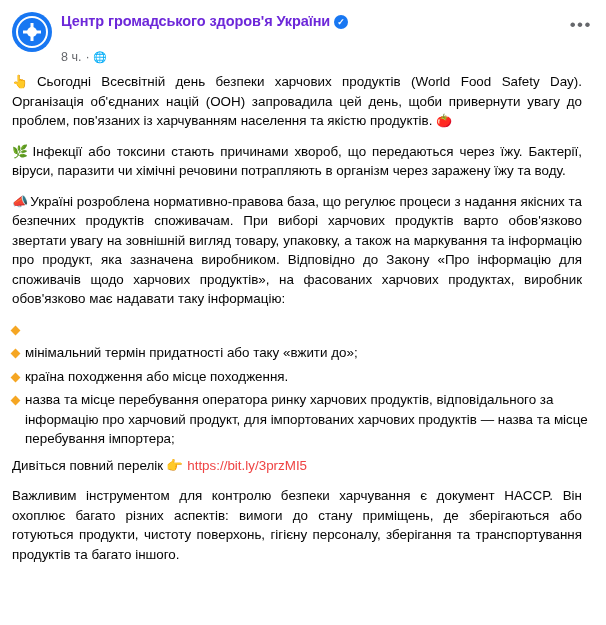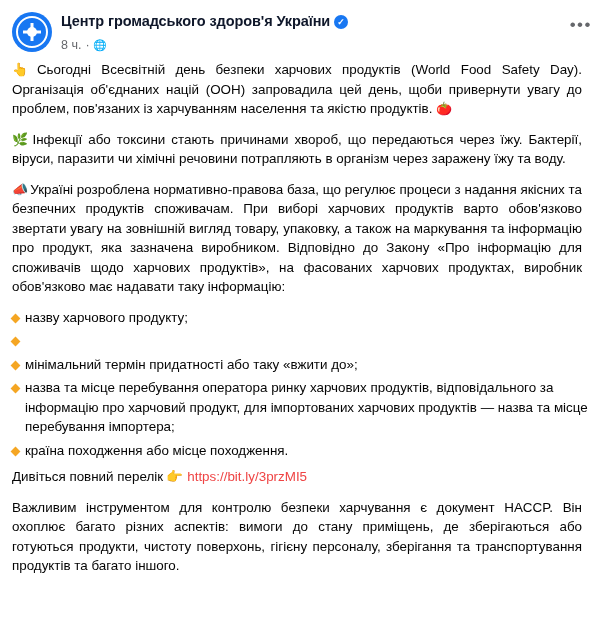--- a/index.html
+++ b/index.html
@@ -79,40 +79,40 @@
     padding-top: 1px;
   }
   .page-name-row {
     display: flex;
     align-items: center;
     line-height: 1.2;
   }
   .page-name {
     font-size: 14.5px;
     font-weight: bold;
-    color: #0f172a;
+    color: #6d28d9;
     letter-spacing: -0.1px;
   }
   .verified-badge {
     margin-left: 4px;
     width: 14px;
     height: 14px;
     border-radius: 50%;
     background: #1877f2;
     color: #ffffff;
     font-size: 9px;
     line-height: 14px;
     text-align: center;
     display: inline-block;
     font-weight: bold;
   }
   .meta-row {
     display: flex;
     align-items: center;
-    margin-top: 8px;
+    margin-top: 20px;
     color: #65676b;
     font-size: 12.5px;
   }
   .meta-row .globe {
     margin-right: 4px;
     font-size: 11px;
     color: #65676b;
   }
   .more-button {
     position: absolute;
@@ -207,25 +207,24 @@
 
     <p class="para">
       <span class="lead-emoji">🌿</span><span>Інфекції або токсини стають причинами хвороб, що передаються через їжу. Бактерії, віруси, паразити чи хімічні речовини потрапляють в організм через заражену їжу та воду.</span>
     </p>
 
     <p class="para">
       <span class="lead-emoji">📣</span><span>Україні розроблена нормативно-правова база, що регулює процеси з надання якісних та безпечних продуктів споживачам. При виборі харчових продуктів варто обов'язково звертати увагу на зовнішній вигляд товару, упаковку, а також на маркування та інформацію про продукт, яка зазначена виробником. Відповідно до Закону «Про інформацію для споживачів щодо харчових продуктів», на фасованих харчових продуктах, виробник обов'язково має надавати таку інформацію:</span>
     </p>
 
     <div>
-      <p class="list-item"><span class="diamond"></span><span>назву харчового продукту;</span></p>
       <p class="list-item"><span class="diamond"></span></p>
       <p class="list-item"><span class="diamond"></span><span>мінімальний термін придатності або таку «вжити до»;</span></p>
+      <p class="list-item"><span class="diamond"></span><span>країна походження або місце походження.</span></p>
       <p class="list-item"><span class="diamond"></span><span>назва та місце перебування оператора ринку харчових продуктів, відповідального за інформацію про харчовий продукт, для імпортованих харчових продуктів — назва та місце перебування імпортера;</span></p>
-      <p class="list-item"><span class="diamond"></span><span>країна походження або місце походження.</span></p>
     </div>
 
     <div class="spacer-small"></div>
 
     <p class="link-line">
       <span>Дивіться повний перелік 👉</span>
       <a class="post-link" href="#">https://bit.ly/3przMI5</a>
     </p>
 
     <p class="para">Важливим інструментом для  контролю безпеки харчування є документ HACCP. Він охоплює багато різних аспектів: вимоги до стану приміщень, де зберігаються або готуються продукти, чистоту поверхонь, гігієну персоналу, зберігання та транспортування продуктів та багато іншого.</p>

